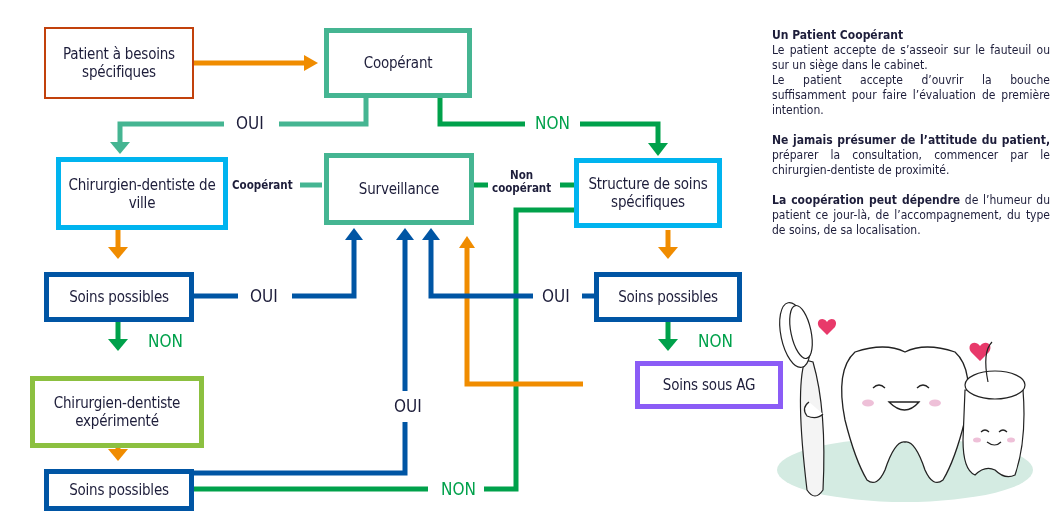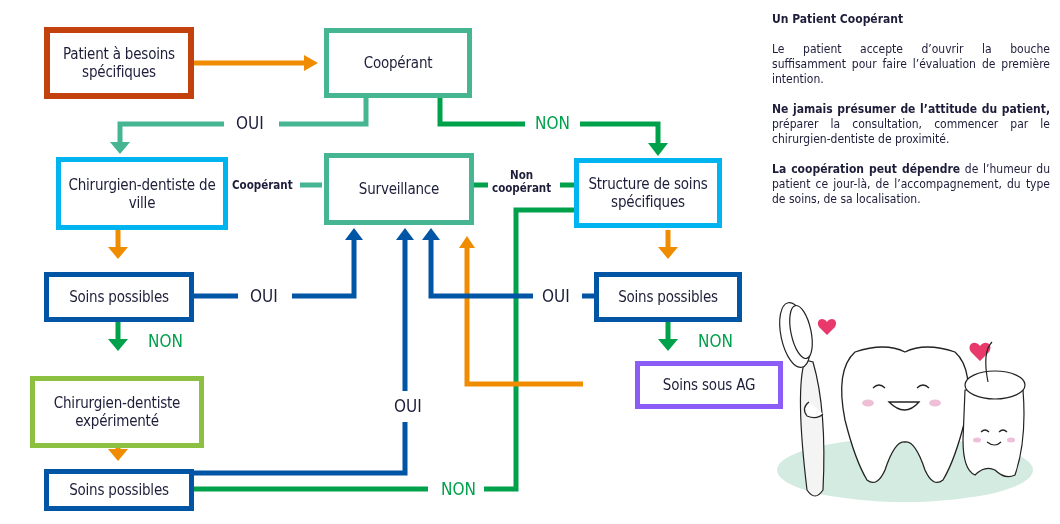--- a/index.html
+++ b/index.html
@@ -5,21 +5,21 @@
   html, body { margin:0; padding:0; background:#ffffff; }
   body { width:1060px; height:524px; position:relative; overflow:hidden;
          font-family:"DejaVu Sans Condensed","DejaVu Sans", sans-serif; color:#1d1d3a; }
   .box { position:absolute; box-sizing:border-box; background:#fff; display:flex;
          align-items:center; justify-content:center; text-align:center;
          font-size:15px; line-height:18px; font-weight:500; letter-spacing:-0.2px; }
   .lbl { position:absolute; font-size:17px; font-weight:normal; background:#fff; padding:0 4px;
          line-height:16px; }
   .lbl.small { font-size:11.5px; font-weight:bold; line-height:13px; text-align:center; }
   svg.wires { position:absolute; left:0; top:0; }
-  .side { position:absolute; left:772px; top:12px; width:278px; font-size:12px; line-height:15px;
+  .side { position:absolute; left:772px; top:28px; width:278px; font-size:12px; line-height:15px;
           color:#1d1d3a; font-family:"DejaVu Sans Condensed","DejaVu Sans", sans-serif; text-align:justify; }
   .side p { margin:0 0 15px 0; }
   .side b { font-weight:bold; }
   .illus { position:absolute; left:765px; top:290px; }
 </style>
 </head>
 <body>
 
 <svg class="wires" width="760" height="524">
   <defs>
@@ -101,21 +101,21 @@
   <g>
     <line x1="668" y1="230" x2="668" y2="248" stroke="#f08c00" stroke-width="5"></line>
     <polygon points="658,247 678,247 668,259" fill="#f08c00"></polygon>
   </g>
   <g>
     <line x1="668" y1="320" x2="668" y2="340" stroke="#00a14b" stroke-width="5"></line>
     <polygon points="658,339 678,339 668,351" fill="#00a14b"></polygon>
   </g>
 </svg>
 
-<div class="box" style="left:44px;top:27px;width:150px;height:72px;border:6px solid #c2410c;">
+<div class="box" style="left:44px;top:27px;width:150px;height:72px;border:2px solid #c2410c;">
   <span style="width:120px;">Patient à besoins spécifiques</span>
 </div>
 <div class="box" style="left:324px;top:28px;width:148px;height:70px;border:5px solid #45b592;">
   <span>Coopérant</span>
 </div>
 <div class="box" style="left:22px;top:157px;width:172px;height:73px;border:5px solid #00b4ef;margin-left:34px;">
   <span style="width:150px;">Chirurgien-dentiste de ville</span>
 </div>
 <div class="box" style="left:324px;top:153px;width:150px;height:72px;border:5px solid #45b592;text-align:center;">
   <span>Surveillance</span>
@@ -149,21 +149,21 @@
 <span class="lbl" style="left:246px;top:288px;color:#1d1d3a;">OUI</span>
 <span class="lbl" style="left:144px;top:333px;color:#00a14b;">NON</span>
 <span class="lbl" style="left:390px;top:398px;color:#1d1d3a;">OUI</span>
 <span class="lbl" style="left:437px;top:481px;color:#00a14b;">NON</span>
 <span class="lbl" style="left:538px;top:288px;color:#1d1d3a;">OUI</span>
 <span class="lbl" style="left:694px;top:333px;color:#00a14b;">NON</span>
 
 <div class="side">
   <p>
     <b>Un Patient Coopérant</b><br>
-    <br>
+    <span>Le patient accepte de s’asseoir sur le fauteuil ou sur un siège dans le cabinet.</span><br>
     <span>Le patient accepte d’ouvrir la bouche suffisamment pour faire l’évaluation de première intention.</span>
   </p>
   <p>
     <b>Ne jamais présumer de l’attitude du patient,</b><span> préparer la consultation, commencer par le chirurgien-dentiste de proximité.</span>
   </p>
   <p>
     <b>La coopération peut dépendre</b><span> de l’humeur du patient ce jour-là, de l’accompagnement, du type de soins, de sa localisation.</span>
   </p>
 </div>
 

